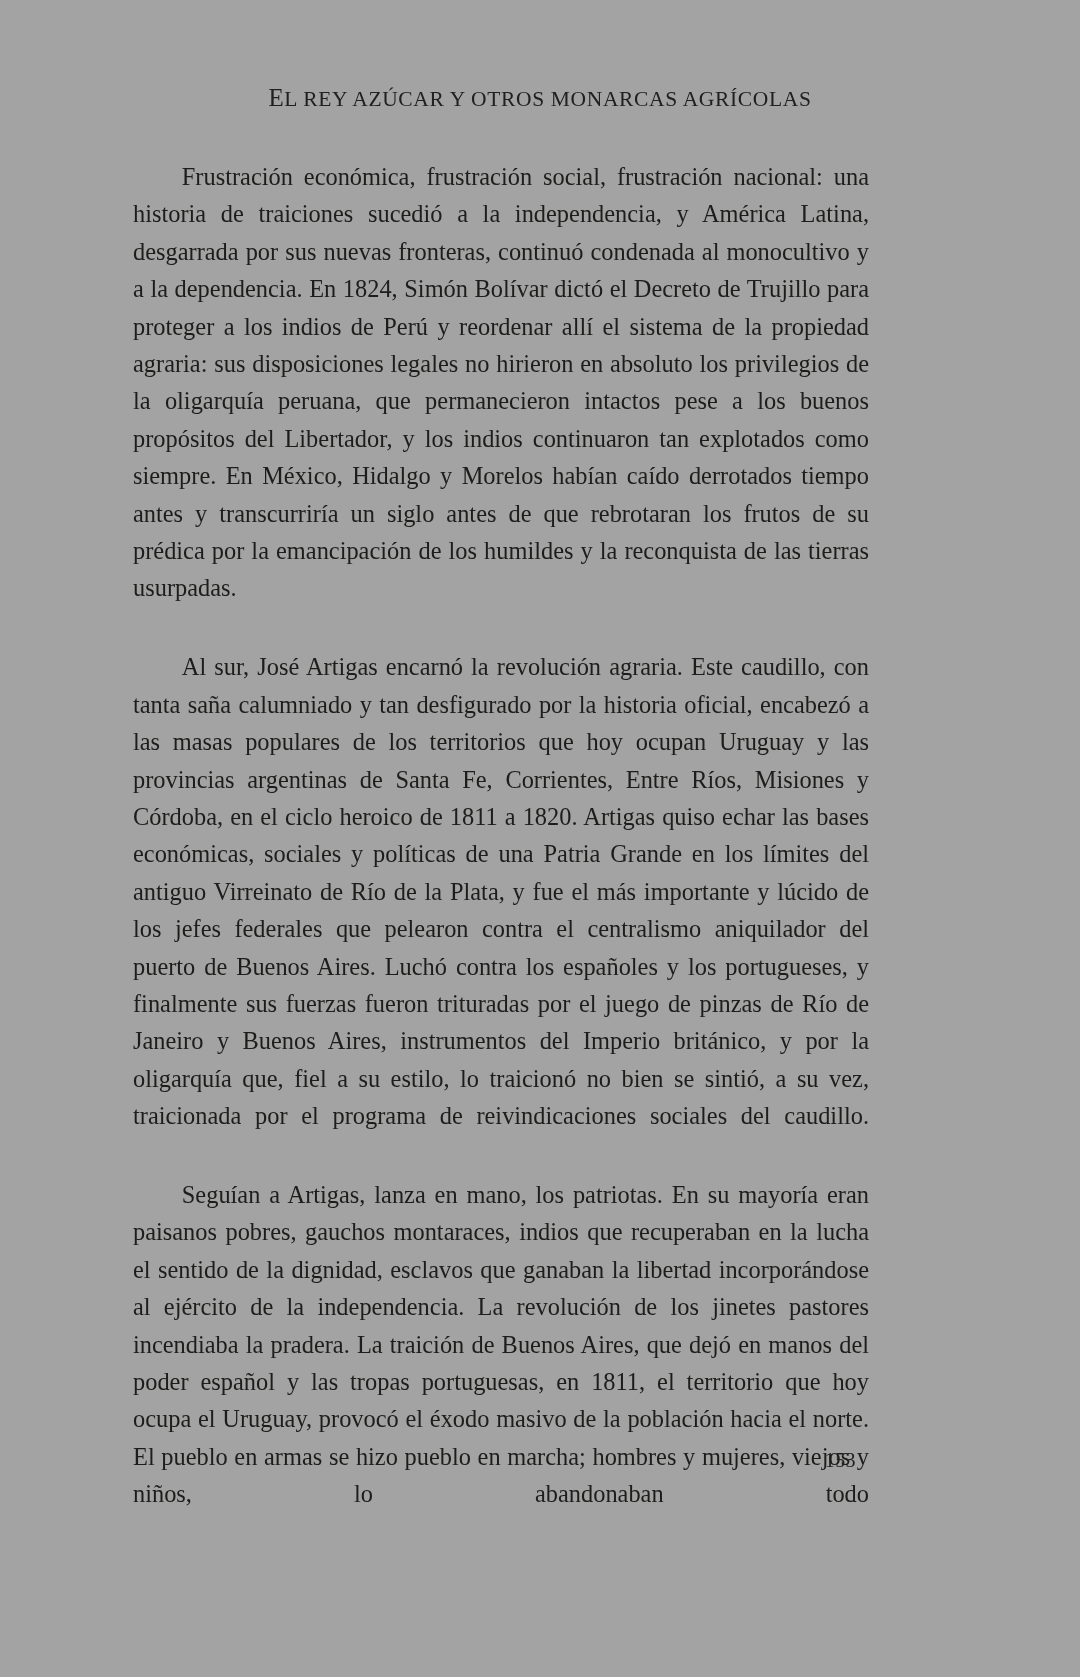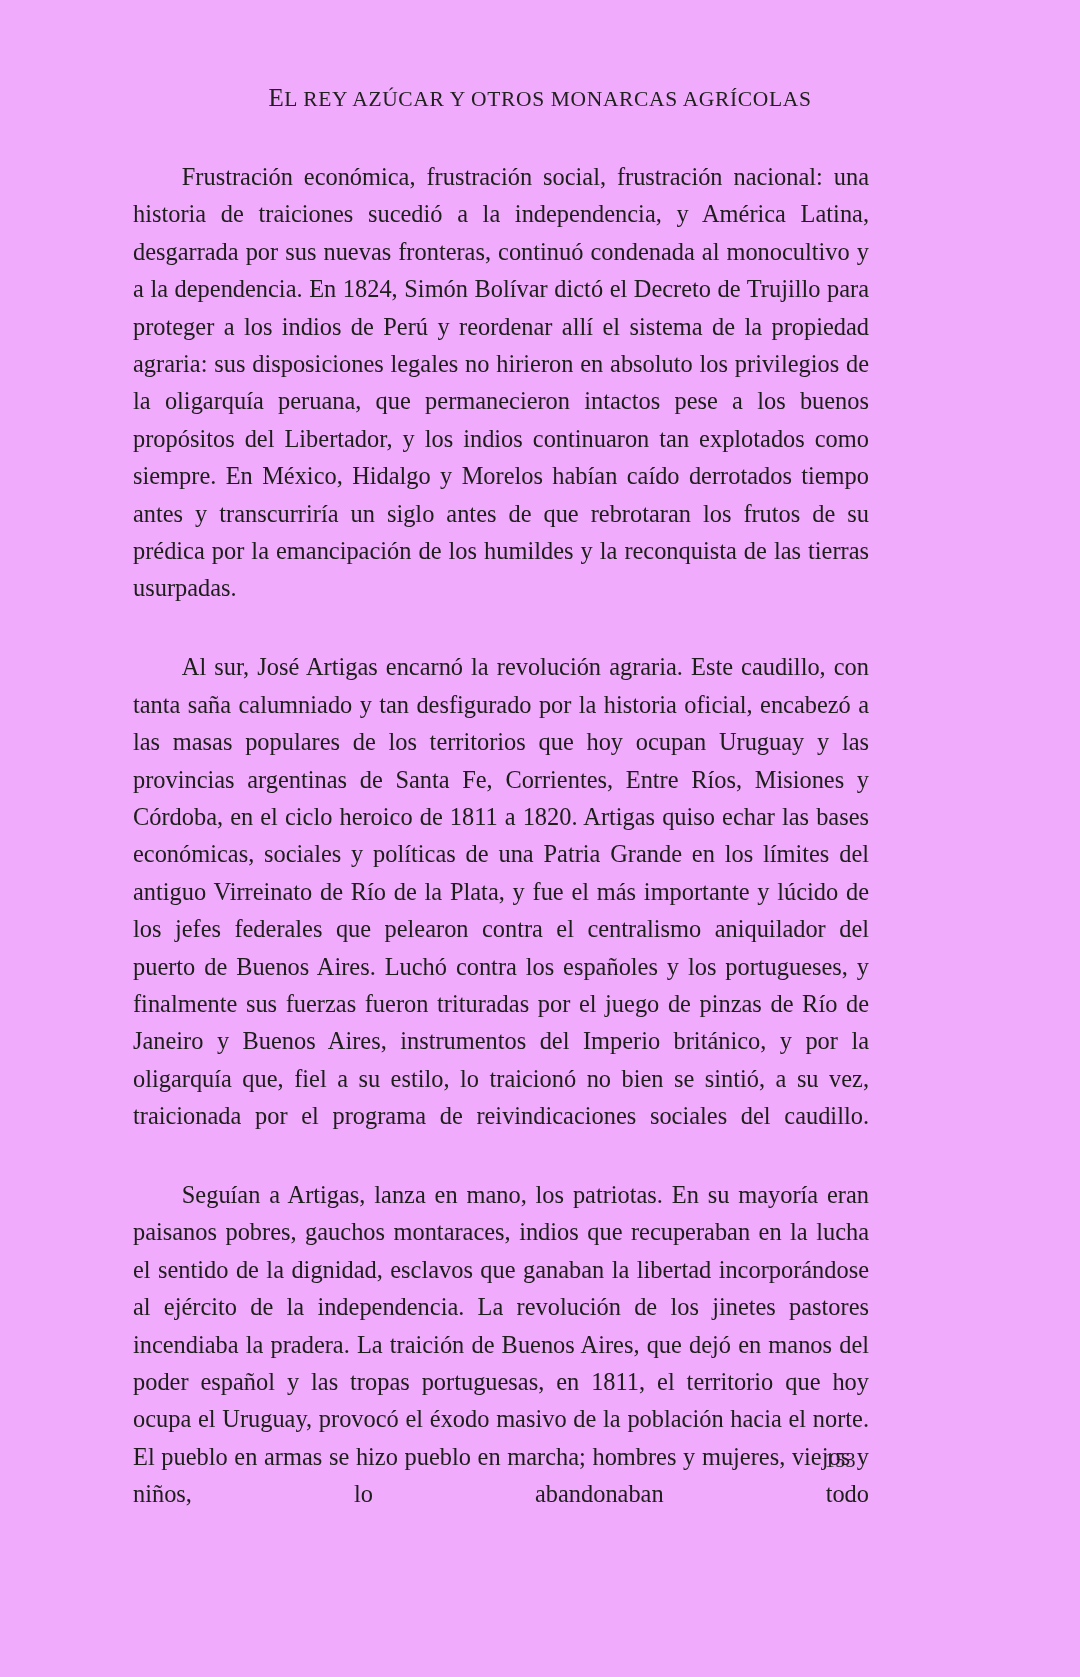--- a/index.html
+++ b/index.html
@@ -14,21 +14,21 @@
     overflow: hidden;
     font-family: "Liberation Serif", "DejaVu Serif", serif;
     color: #1a1a1a;
     -webkit-font-smoothing: antialiased;
   }
 
   .page {
     position: relative;
     width: 1080px;
     height: 1677px;
-    background: #f0abfc;
+    background: #a3a3a3;
   }
 
   
   .running-head {
     position: absolute;
     top: 84px;
     left: 0;
     width: 1080px;
     text-align: center;
     font-variant: small-caps;

